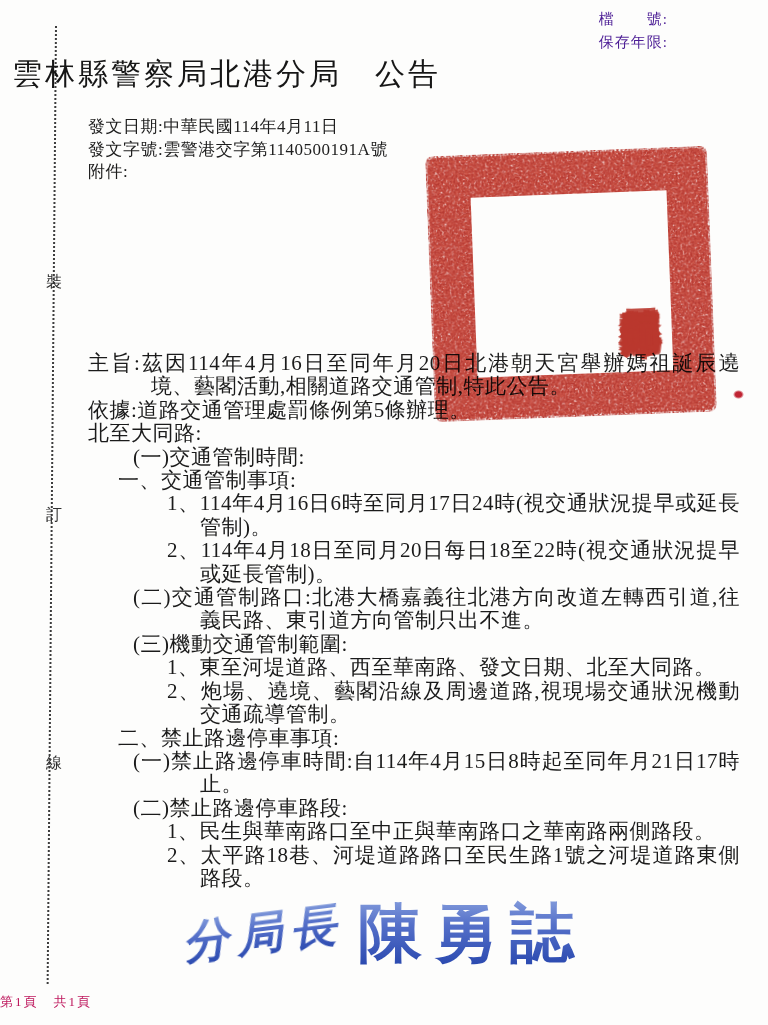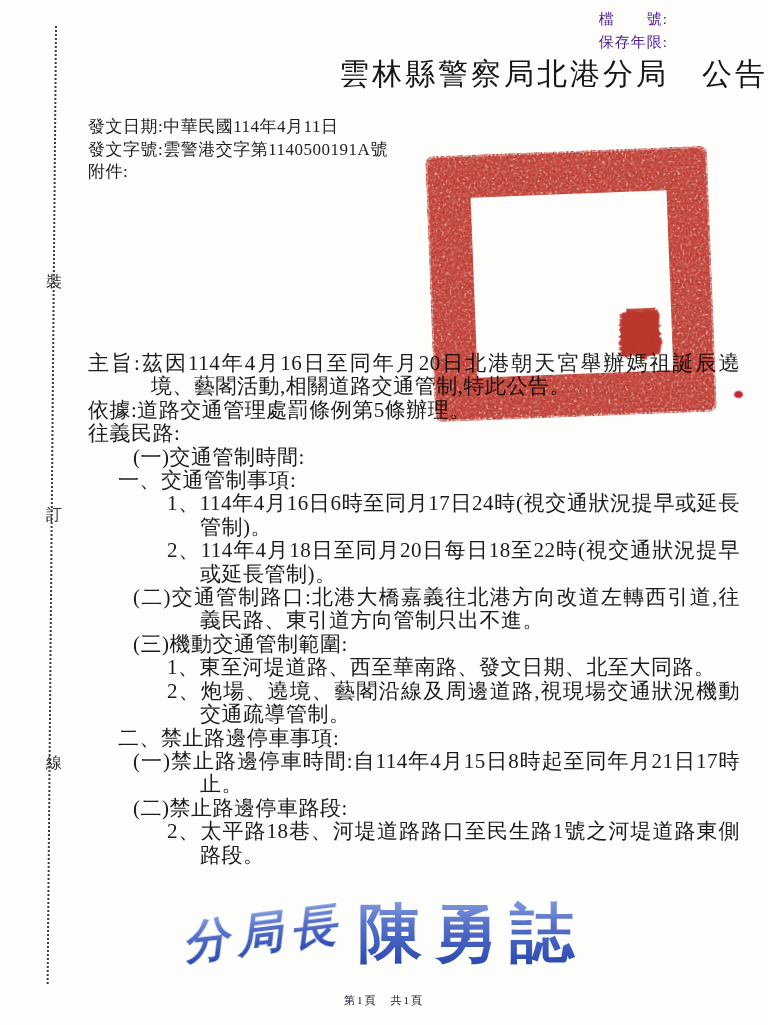--- a/index.html
+++ b/index.html
@@ -29,21 +29,21 @@
   
   .hdr {
     position:absolute; top:8px; right:100px;
     font-size:15px; line-height:23px; letter-spacing:1px; color:#4c1d95;
   }
   .hdr div { text-align:left; }
 
   
   .title {
     position:absolute; top:54px; left:0; width:100%;
-    text-align:right; padding-left:12px;
+    text-align:left; padding-left:12px;
     font-size:30px; letter-spacing:3px; color:#161616;
   }
 
   
   .meta {
     position:absolute; top:116px; left:88px;
     font-size:17px; line-height:22.5px; letter-spacing:0.5px;
   }
 
   
@@ -94,22 +94,22 @@
   .sig-title {
     font-size:46px; font-weight:bold; font-style:italic;
     letter-spacing:8px; transform:rotate(-7deg) translateY(2px);
   }
   .sig-name {
     font-size:64px; font-weight:bold; letter-spacing:12px;
     transform:translateY(2px);
   }
 
   .footer {
-    position:absolute; top:993px; left:0; width:100%; text-align:center;
-    font-size:11px; letter-spacing:2px; color:#0f172a;
+    position:absolute; top:993px; left:0; width:100%; text-align:left;
+    font-size:13px; letter-spacing:2px; color:#be185d;
   }
 </style>
 </head>
 <body>
 
 <div class="binding-line"></div>
 <div class="bmark m1">裝</div>
 <div class="bmark m2">訂</div>
 <div class="bmark m3">線</div>
 
@@ -144,32 +144,33 @@
     <rect x="0" y="0" width="282" height="266" rx="8" fill="#b93a32" filter="url(#stampA)"></rect>
     <rect x="44" y="43" width="196" height="180" fill="#ffffff"></rect>
   </svg>
   <div class="seal-text">雲林縣警察局北港分局印</div>
 </div>
 <div class="fleck"></div>
 
 <div class="body-text">
   <div class="bl f"><span>主旨:</span><span>茲因114年4月16日至同年月20日北港朝天宮舉辦媽祖誕辰遶境、藝閣活動,相關道路交通管制,特此公告。</span></div>
   <div class="bl f"><span>依據:</span><span>道路交通管理處罰條例第5條辦理。</span></div>
-  <div class="bl p"><span>往義民路:</span></div>
+  <div class="bl p"><span>北至大同路:</span></div>
   <div class="bl l2"><span>(一)</span><span>交通管制時間:</span></div>
   <div class="bl l1"><span>一、</span><span>交通管制事項:</span></div>
   <div class="bl l3"><span>1、</span><span>114年4月16日6時至同月17日24時(視交通狀況提早或延長管制)。</span></div>
   <div class="bl l3"><span>2、</span><span>114年4月18日至同月20日每日18至22時(視交通狀況提早或延長管制)。</span></div>
   <div class="bl l2"><span>(二)</span><span>交通管制路口:北港大橋嘉義往北港方向改道左轉西引道,往義民路、東引道方向管制只出不進。</span></div>
   <div class="bl l2"><span>(三)</span><span>機動交通管制範圍:</span></div>
   <div class="bl l3"><span>1、</span><span>東至河堤道路、西至華南路、發文日期、北至大同路。</span></div>
   <div class="bl l3"><span>2、</span><span>炮場、遶境、藝閣沿線及周邊道路,視現場交通狀況機動交通疏導管制。</span></div>
   <div class="bl l1"><span>二、</span><span>禁止路邊停車事項:</span></div>
   <div class="bl l2"><span>(一)</span><span>禁止路邊停車時間:自114年4月15日8時起至同年月21日17時止。</span></div>
   <div class="bl l2"><span>(二)</span><span>禁止路邊停車路段:</span></div>
+  <div class="bl l3"><span>1、</span><span>民生與華南路口至中正與華南路口之華南路兩側路段。</span></div>
   <div class="bl l3"><span>2、</span><span>太平路18巷、河堤道路路口至民生路1號之河堤道路東側路段。</span></div>
 </div>
 
 <div class="sig">
   <span class="ink sig-title">分局長</span>
   <span class="ink sig-name">陳勇誌</span>
 </div>
 
 <div class="footer">第1頁　共1頁</div>
 

